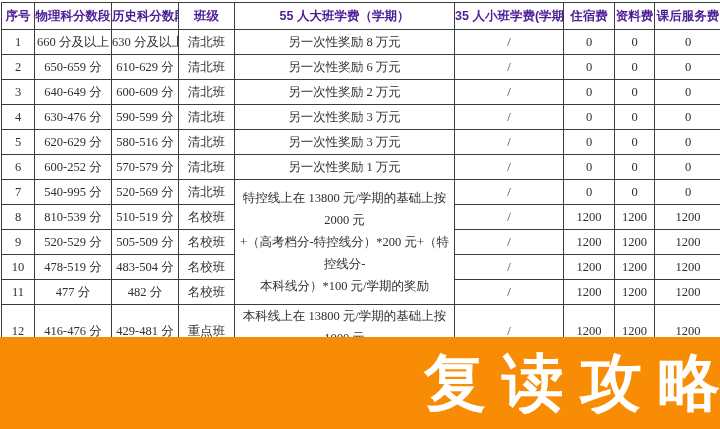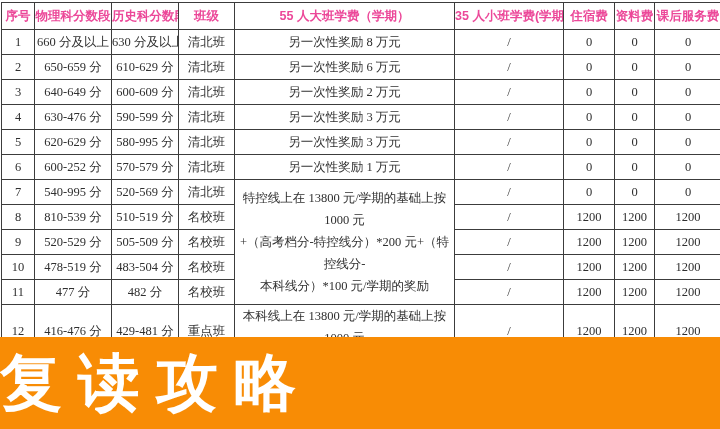--- a/index.html
+++ b/index.html
@@ -12,30 +12,30 @@
     border-collapse:collapse;table-layout:fixed;
   }
   .fee th,.fee td{
     border:1.6px solid #3c3c3c;
     text-align:center;vertical-align:middle;
     padding:0;color:#2f2f2f;font-size:12.5px;
     overflow:hidden;white-space:nowrap;
   }
   .fee th{
     font-family:"Liberation Sans","DejaVu Sans",sans-serif;
-    font-weight:bold;height:26px;font-size:12.5px;color:#ec4899;
+    font-weight:bold;height:26px;font-size:12.5px;color:#4c1d95;
   }
   .fee tr.r{height:25px;}
   .fee tr.partial td{height:16px;border-bottom:none;}
   .fee td.mergecell{white-space:normal;line-height:22px;font-size:12.5px;}
   .fee td.mergecell .mline{display:block;}
   .banner{
     position:absolute;left:0;top:337px;width:720px;height:92px;
     background:#F88C05;z-index:5;
-    display:flex;align-items:center;justify-content:flex-start;
+    display:flex;align-items:center;justify-content:flex-end;
   }
   .banner-text{
     font-family:"Liberation Sans","DejaVu Sans",sans-serif;
     font-weight:bold;font-size:62px;color:#ffffff;
     letter-spacing:16px;margin-right:-16px;line-height:1;
     white-space:nowrap;
   }
 </style>
 </head>
 <body>
@@ -112,21 +112,21 @@
       <td>另一次性奖励 3 万元</td>
       <td>/</td>
       <td>0</td>
       <td>0</td>
       <td>0</td>
     </tr>
 
     <tr class="r">
       <td>5</td>
       <td>620-629 分</td>
-      <td>580-995 分</td>
+      <td>580-516 分</td>
       <td>清北班</td>
       <td>另一次性奖励 3 万元</td>
       <td>/</td>
       <td>0</td>
       <td>0</td>
       <td>0</td>
     </tr>
 
     <tr class="r">
       <td>6</td>
@@ -139,21 +139,21 @@
       <td>0</td>
       <td>0</td>
     </tr>
 
     <tr class="r">
       <td>7</td>
       <td>540-995 分</td>
       <td>520-569 分</td>
       <td>清北班</td>
       <td class="mergecell" rowspan="5">
-        <span class="mline">特控线上在 13800 元/学期的基础上按 1000 元</span>
+        <span class="mline">特控线上在 13800 元/学期的基础上按 2000 元</span>
         <span class="mline">+（高考档分-特控线分）*200 元+（特控线分-</span>
         <span class="mline">本科线分）*100 元/学期的奖励</span>
       </td>
       <td>/</td>
       <td>0</td>
       <td>0</td>
       <td>0</td>
     </tr>
 
     <tr class="r">

